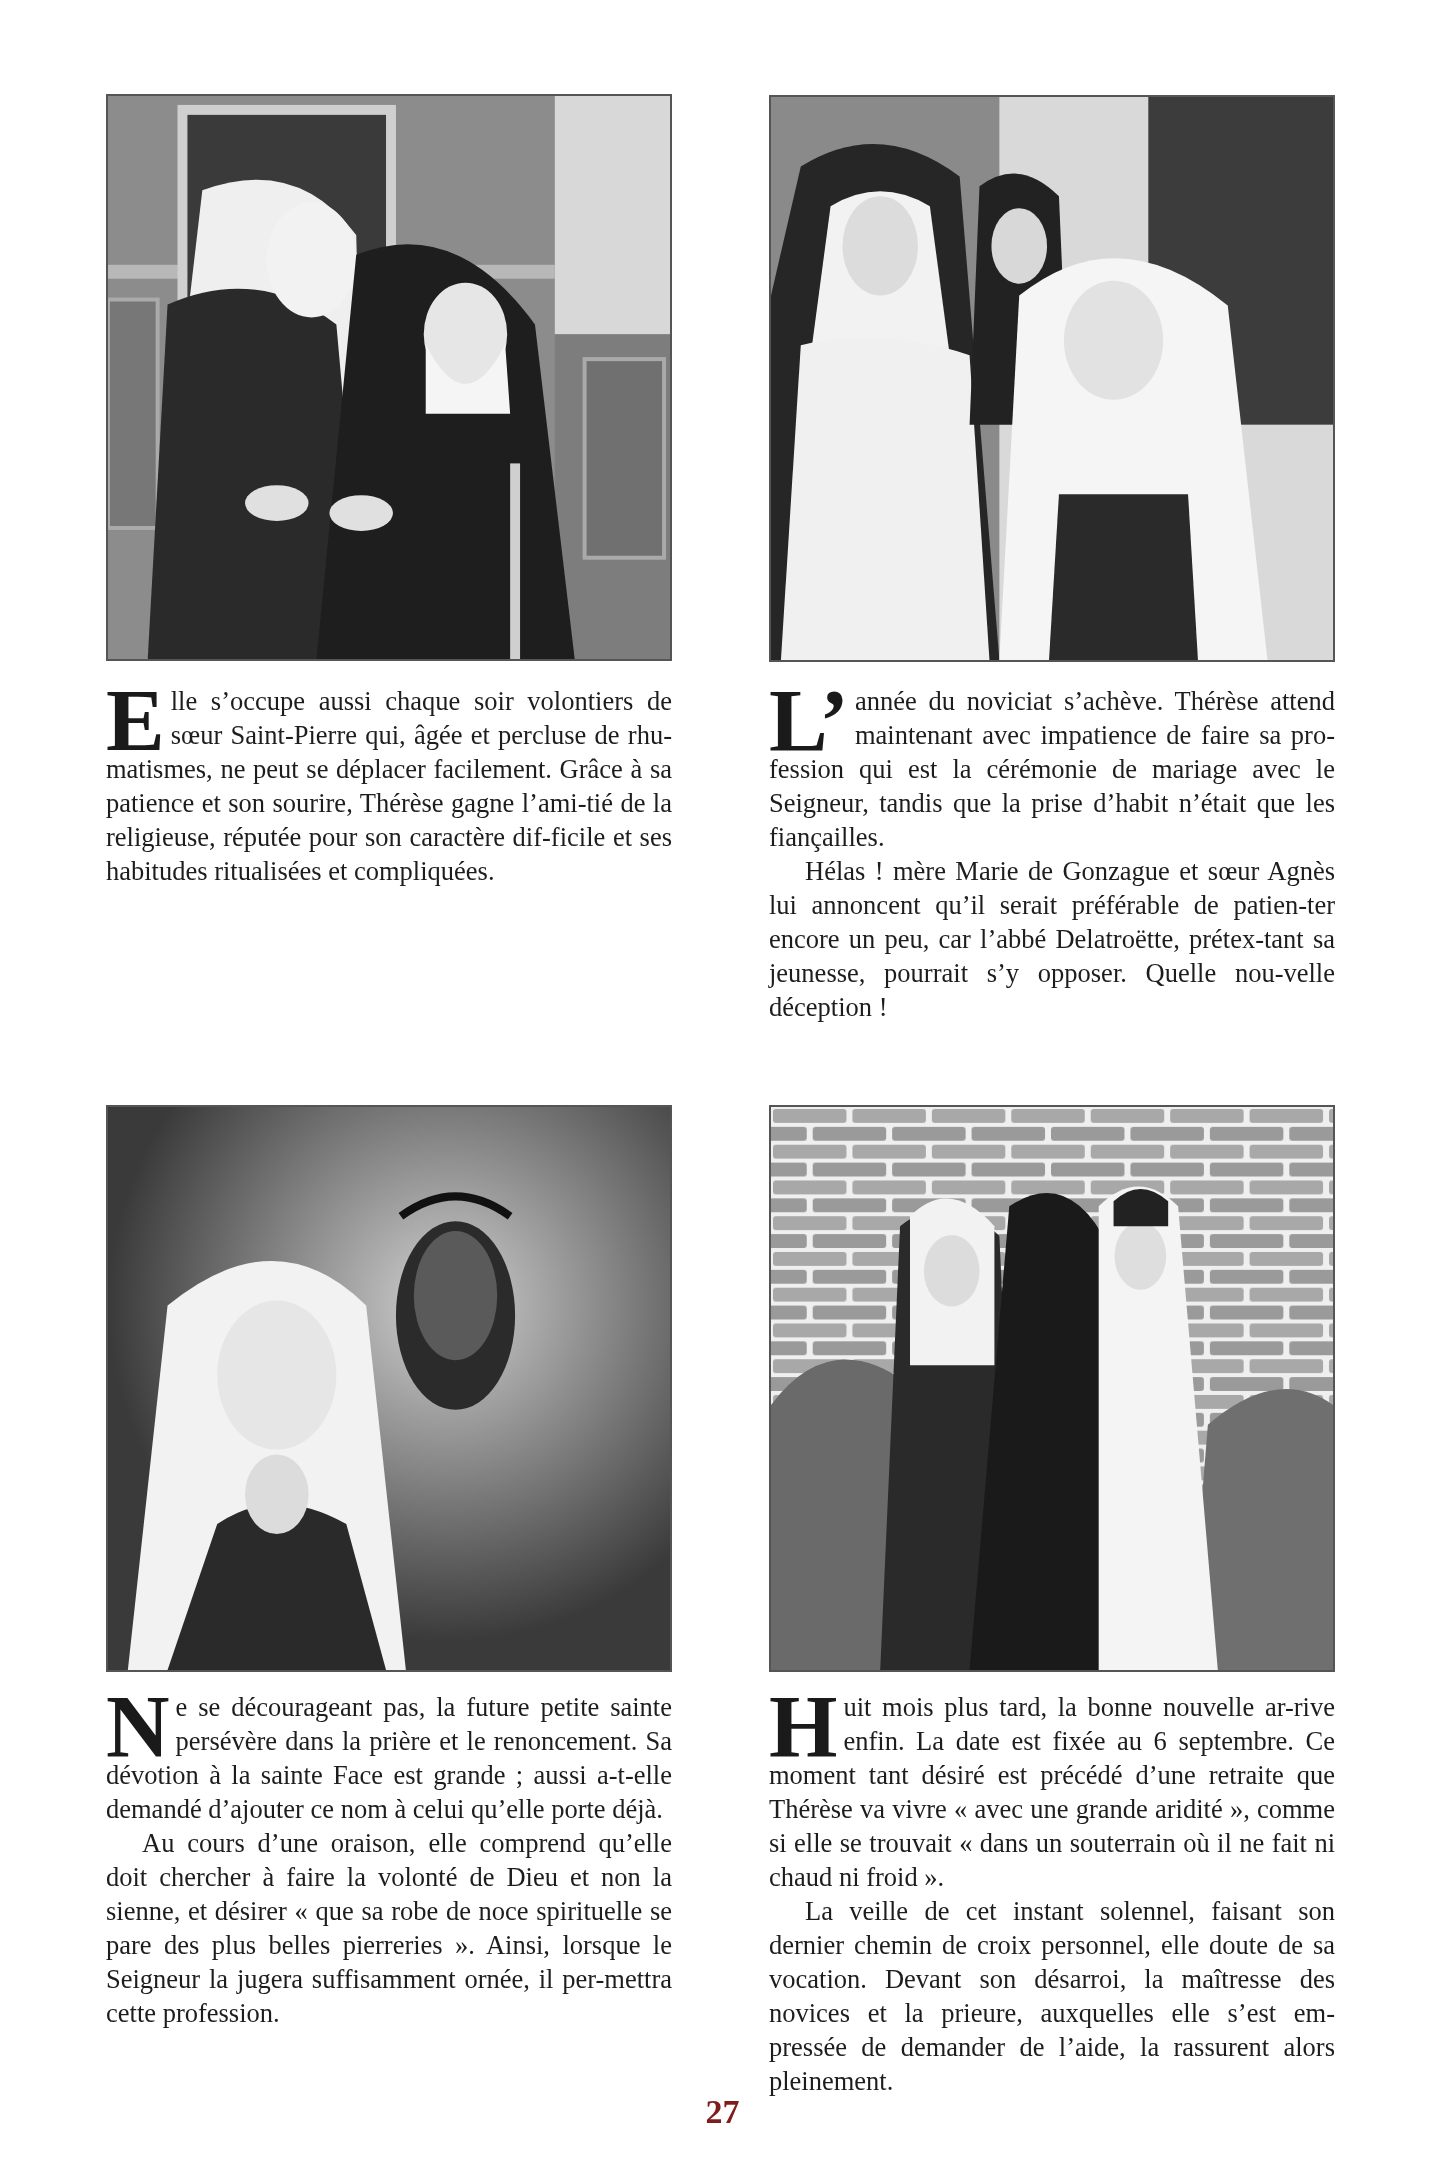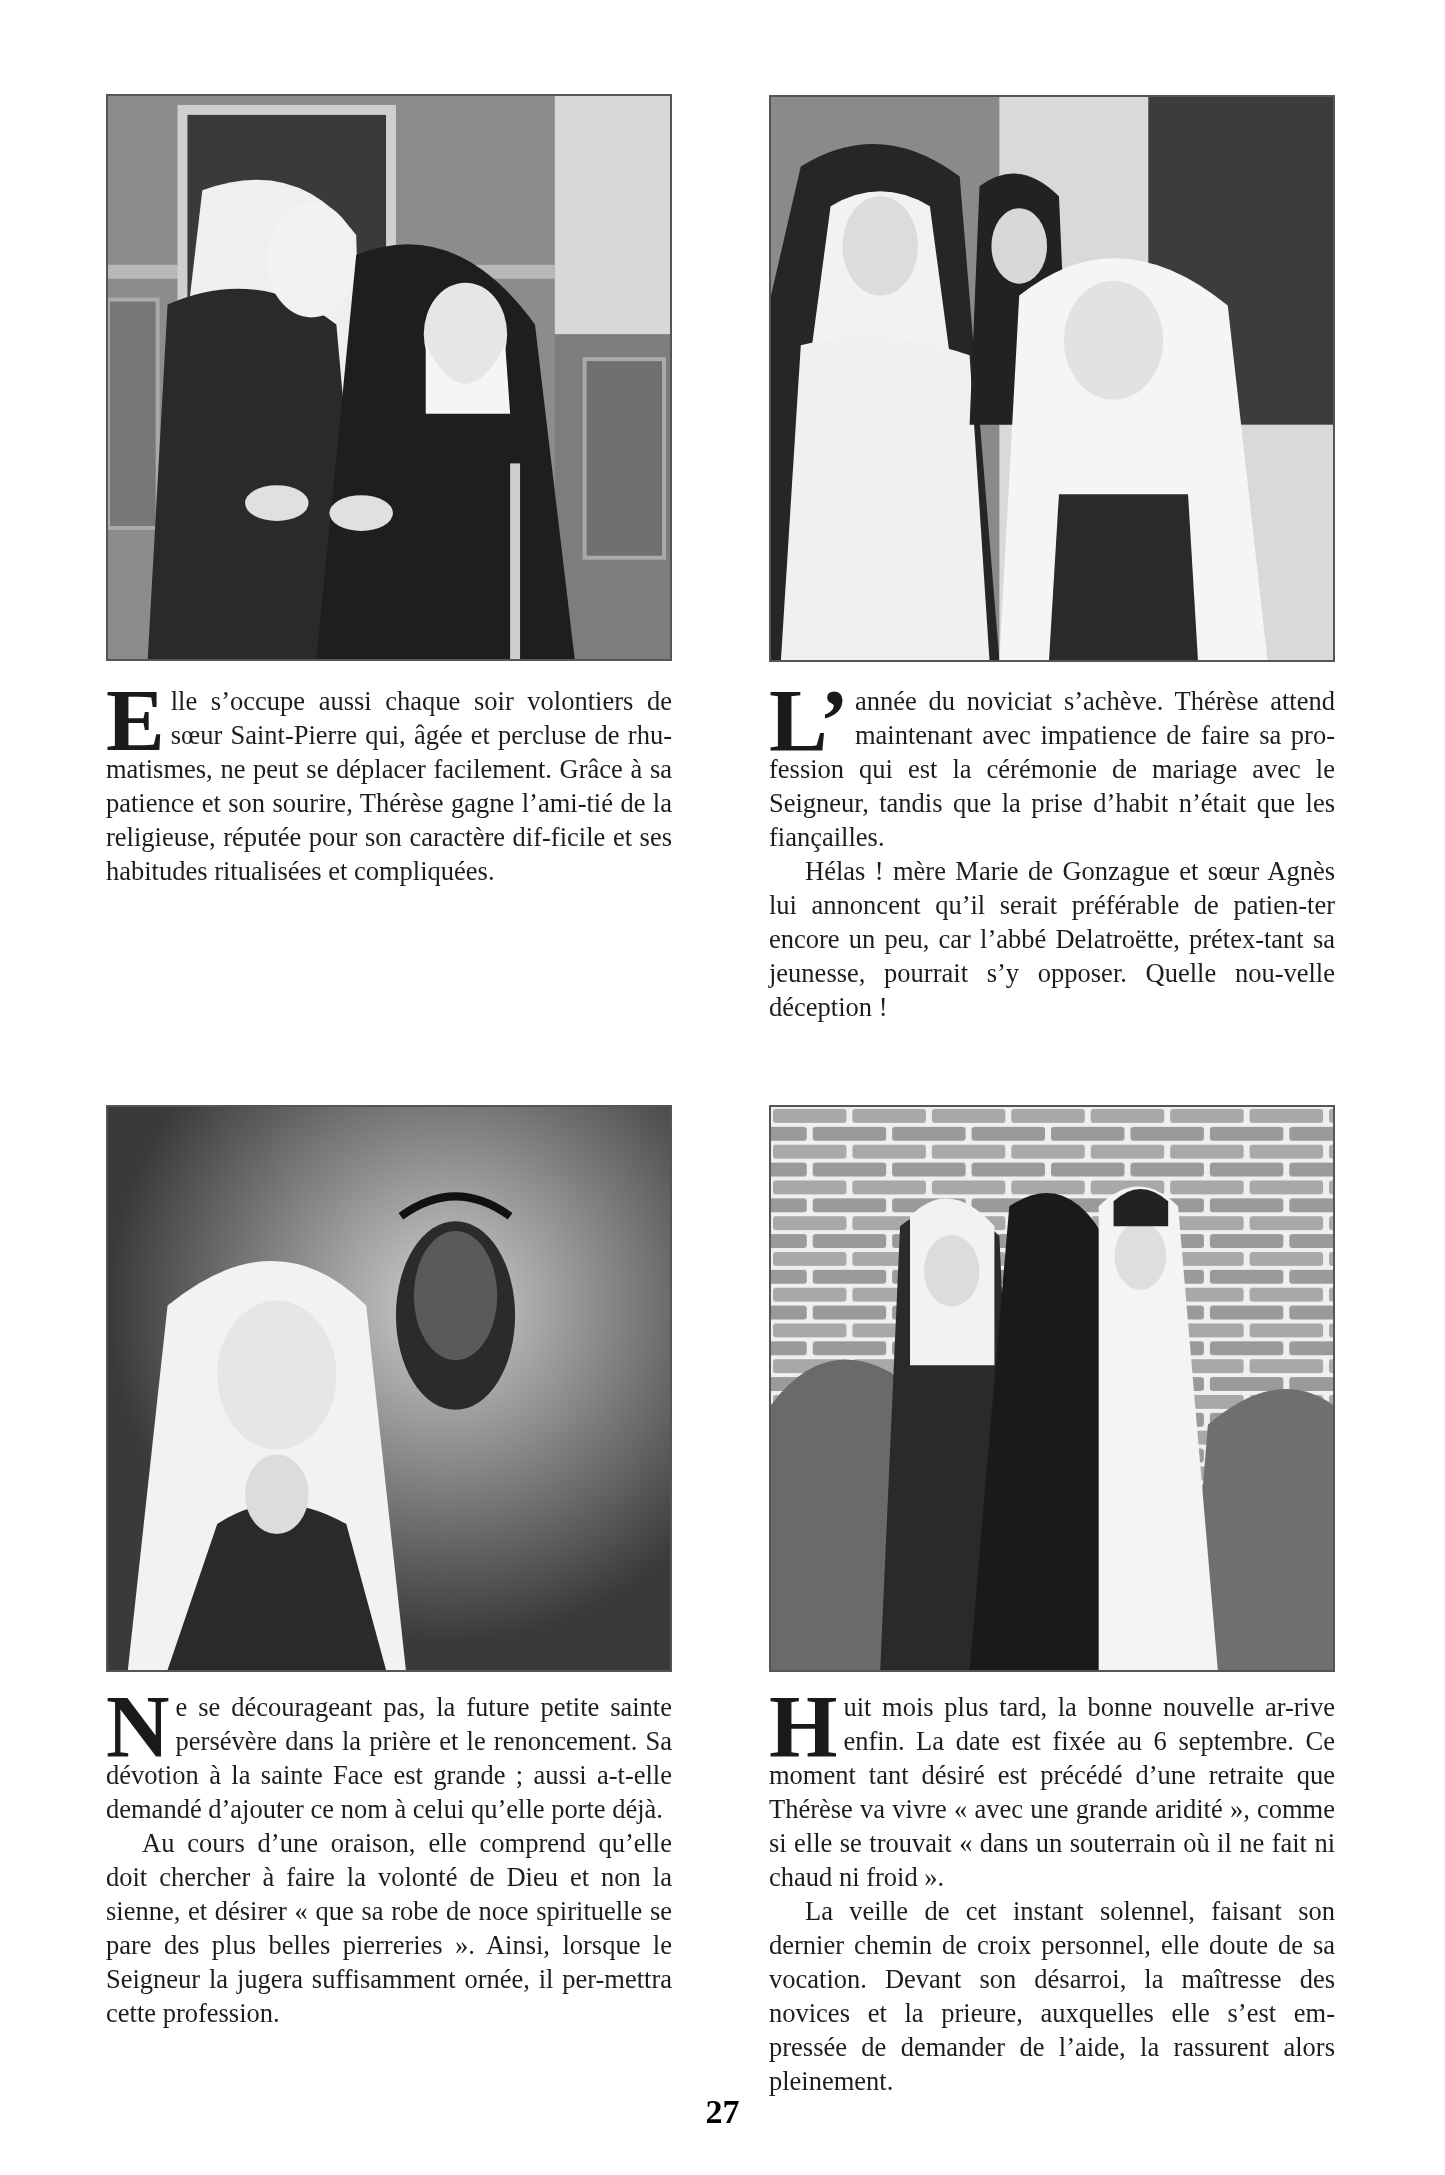--- a/index.html
+++ b/index.html
@@ -16,21 +16,21 @@
   .text { position: absolute; width: 566px; font-size: 26.5px; line-height: 34px; text-align: justify; hyphens: manual; }
   .text p { margin: 0; }
   .text p.indent { text-indent: 36px; }
   .dropcap {
     float: left; font-size: 88px; line-height: 62px; font-weight: bold;
     margin: 6px 6px 0 0; padding: 0; color: #1a1a1a;
   }
 
   .page-number {
     position: absolute; left: 0; width: 1445px; top: 2093px;
-    text-align: center; font-size: 34px; font-weight: bold; color: #000000;
+    text-align: center; font-size: 34px; font-weight: bold; color: #7f1d1d;
   }
 </style>
 </head>
 <body>
 
 <div class="panel" style="left:106px; top:94px;">
   <div class="illus" title="two-nuns-elderly-sister-with-crutch">
     <svg viewBox="0 0 566 567" preserveAspectRatio="none">
       <rect width="566" height="567" fill="#8c8c8c"></rect>
       <rect x="450" y="0" width="116" height="240" fill="#d8d8d8"></rect>

